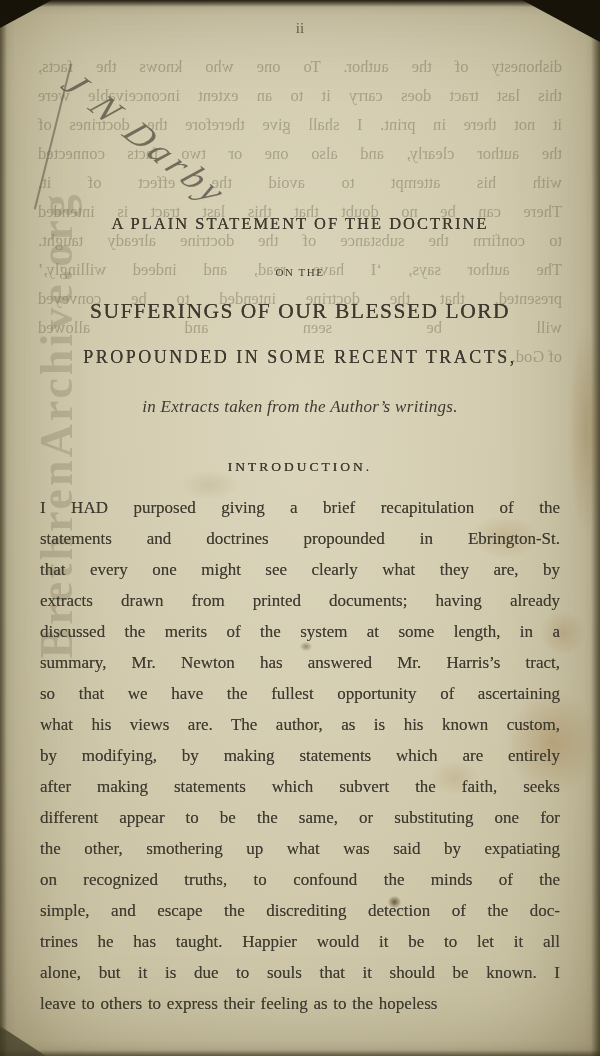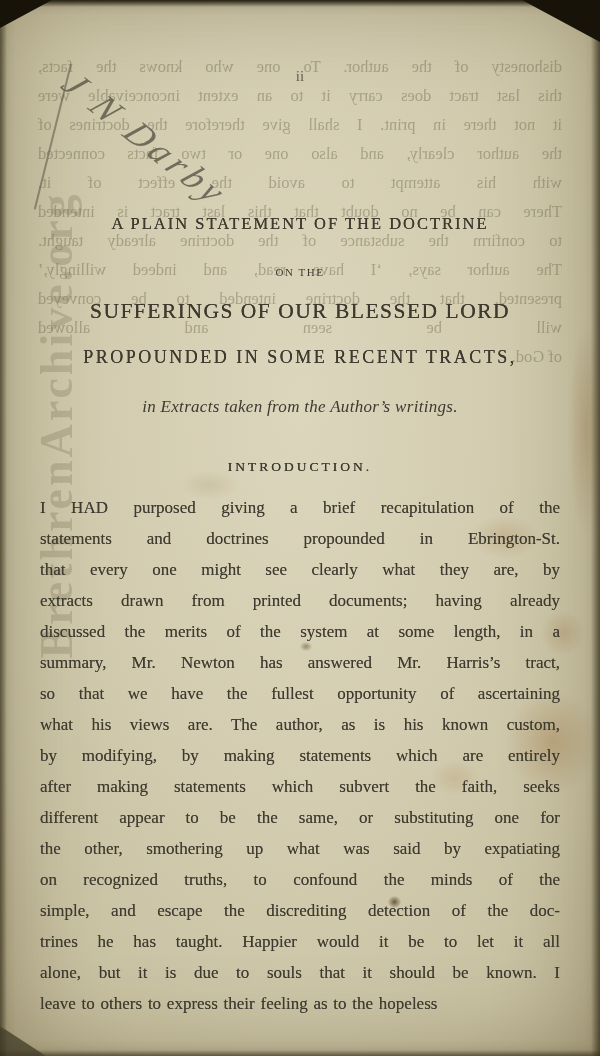--- a/index.html
+++ b/index.html
@@ -60,21 +60,21 @@
     position:absolute;left:38px;top:52px;width:524px;z-index:0;
     transform:scaleX(-1);
     color:rgba(92,86,64,0.38);
     font-size:16.5px;line-height:29px;
     filter:blur(0.6px);
   }
   .bleed-line{text-align:justify;text-align-last:justify;}
   .bleed-line:last-child{text-align-last:left;}
   
   .pagenum{position:absolute;top:20px;left:0;width:100%;text-align:center;
-    font-size:15px;color:rgba(62,58,47,0.75);z-index:2;margin-top:48px;}
+    font-size:15px;color:rgba(62,58,47,0.75);z-index:2;}
   
   .signature{
     position:absolute;left:86px;top:66px;z-index:3;
     transform:rotate(38deg) skewX(-14deg);transform-origin:left top;
     font-style:italic;font-size:36px;letter-spacing:5px;
     color:rgba(96,90,76,0.85);white-space:nowrap;
   }
   .sig-stroke{position:absolute;left:70px;top:64px;width:2px;height:150px;
     background:rgba(96,90,76,0.6);transform:rotate(14deg);transform-origin:top;z-index:3;
     border-radius:2px;}

